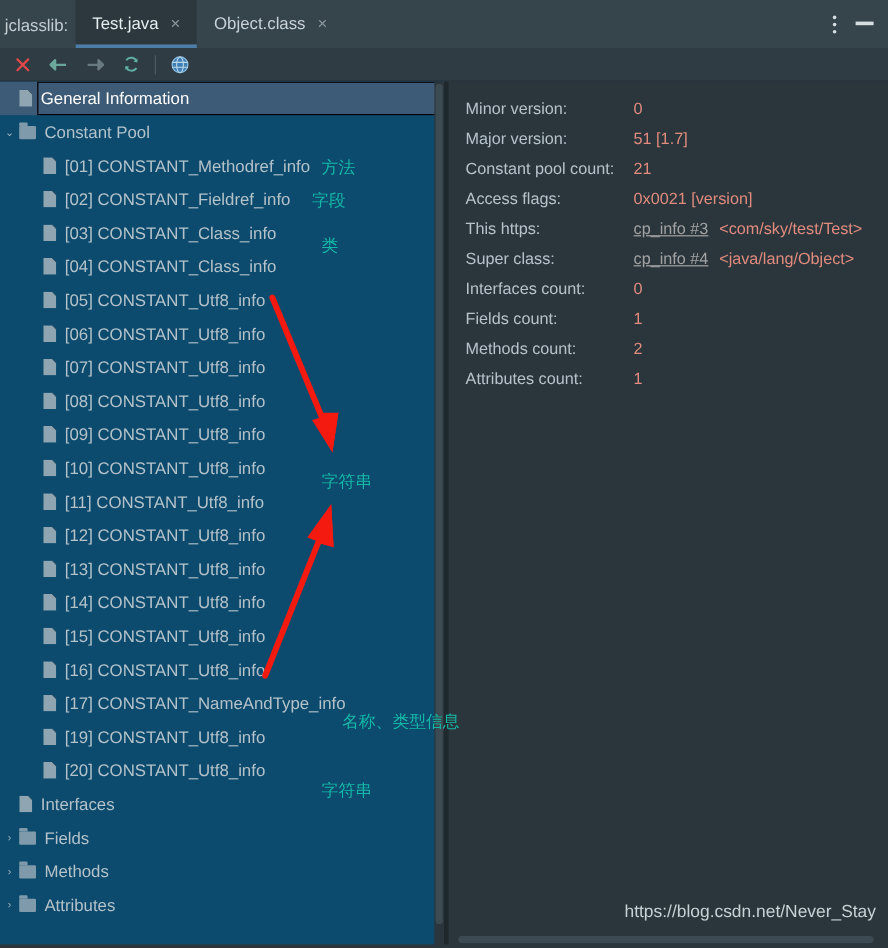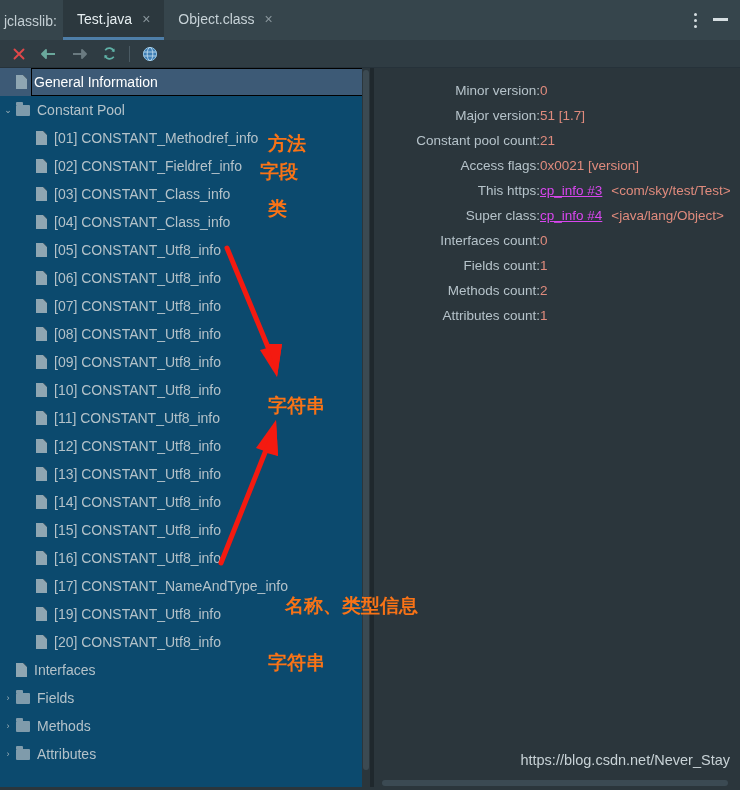--- a/index.html
+++ b/index.html
@@ -7,21 +7,20 @@
     width: 740px; height: 790px;
     overflow: hidden;
     background: #2b2b2b;
     font-family: "Liberation Sans", "DejaVu Sans", sans-serif;
   }
   #app {
     position: relative;
     width: 740px; height: 790px;
     background: #323e44;
     color: #b9c4c9;
-    text-align: right;
   }
 
   
   .tabbar {
     position: absolute; left: 0; top: 0; width: 740px; height: 40px;
     background: #36454c;
     display: flex; align-items: flex-end;
   }
   .app-prefix {
     font-size: 14px; color: #c3ced3;
@@ -119,33 +118,33 @@
     background: #7f9bab; margin-right: 7px; border-radius: 1px;
   }
   .icon-folder::before {
     content: ""; position: absolute; left: 0; top: -3px;
     width: 7px; height: 3px; background: #7f9bab; border-radius: 1px 1px 0 0;
   }
   .row-label { line-height: 28px; }
 
   
   .detail-list { padding: 10px 0 0 14px; }
-  .drow { display: flex; height: 25px; align-items: center; font-size: 13.5px; margin-left: 12px; }
+  .drow { display: flex; height: 25px; align-items: center; font-size: 13.5px; }
   .dlabel { width: 140px; color: #b6c3ca; white-space: nowrap; }
   .dval { color: #e08b7d; white-space: nowrap; }
   .dlink {
-    color: #d946ef; text-decoration: underline; margin-right: 9px; white-space: nowrap;
+    color: #a3a3a3; text-decoration: underline; margin-right: 9px; white-space: nowrap;
   }
   .dextra { color: #e08b7d; white-space: nowrap; }
 
   
   .anno {
-    position: absolute; color: #f97316; font-size: 19px;
+    position: absolute; color: #14b8a6; font-size: 14px;
     font-family: "DejaVu Sans", "Liberation Sans", sans-serif;
-    white-space: nowrap; font-weight: 700;
+    white-space: nowrap; font-weight: 400;
   }
   .arrow-svg { position: absolute; pointer-events: none; }
 
   
   .watermark {
     position: absolute; right: 10px; bottom: 22px;
     color: #c8d2d6; font-size: 14.5px; white-space: nowrap;
   }
   .hscroll-track {
     position: absolute; left: 380px; bottom: 4px; width: 352px; height: 7px;

